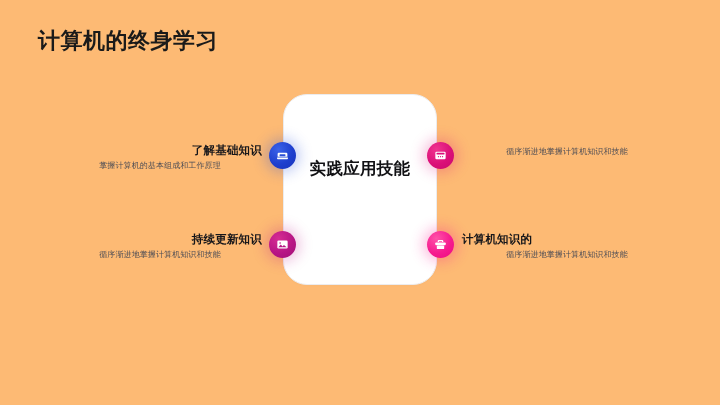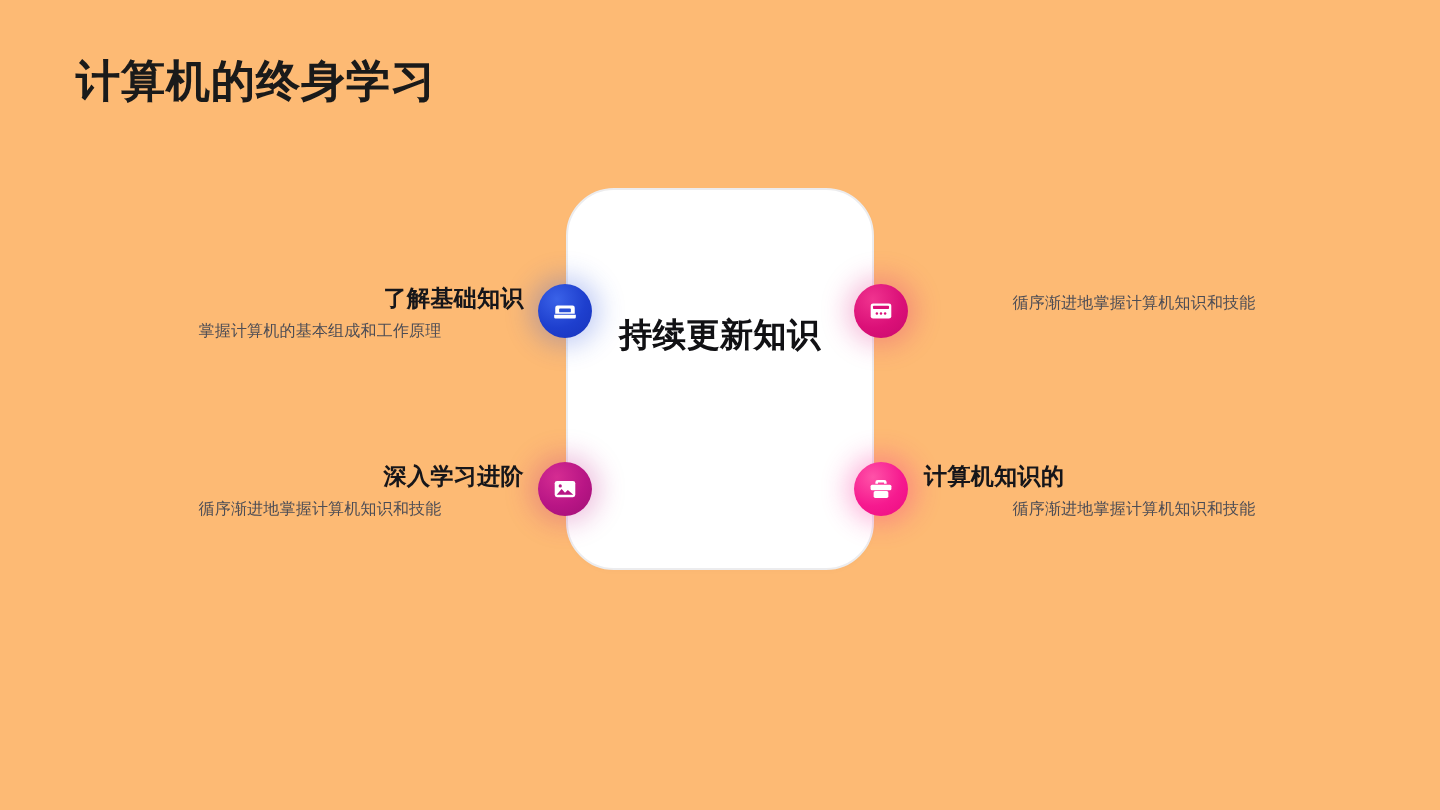--- a/index.html
+++ b/index.html
@@ -122,21 +122,21 @@
 </style>
 </head>
 <body>
 
 <div id="slide">
 
   <div id="page-title">计算机的终身学习</div>
 
   <div id="cycle-card">
     <div id="cycle-card-title">
-      <div>持续更新知识</div>
+      <div>实践应用技能</div>
     </div>
   </div>
 
   <div class="node" id="node-foundation">
     <span>
       <svg viewBox="0 0 24 24" fill="#ffffff" aria-hidden="true">
         <path d="M3 14.5V9a2 2 0 0 1 2-2h14a2 2 0 0 1 2 2v5.5H3z"></path>
         <path d="M2 15.5h20v2.2a1.3 1.3 0 0 1-1.3 1.3H3.3A1.3 1.3 0 0 1 2 17.7v-2.2z"></path>
         <rect x="6.6" y="9.6" width="10.8" height="3.6" rx="0.8" fill="#2a4fd6"></rect>
       </svg>
@@ -174,21 +174,21 @@
       </svg>
     </span>
   </div>
 
   <div class="label-block label-left" id="label-foundation">
     <div class="label-title">了解基础知识</div>
     <div class="label-desc">掌握计算机的基本组成和工作原理</div>
   </div>
 
   <div class="label-block label-left" id="label-update">
-    <div class="label-title">深入学习进阶</div>
+    <div class="label-title">持续更新知识</div>
     <div class="label-desc">循序渐进地掌握计算机知识和技能</div>
   </div>
 
   <div class="label-block label-right" id="label-advanced">
     <div class="label-desc">循序渐进地掌握计算机知识和技能</div>
   </div>
 
   <div class="label-block label-right" id="label-practice">
     <div class="label-title">计算机知识的</div>
     <div class="label-desc">循序渐进地掌握计算机知识和技能</div>

